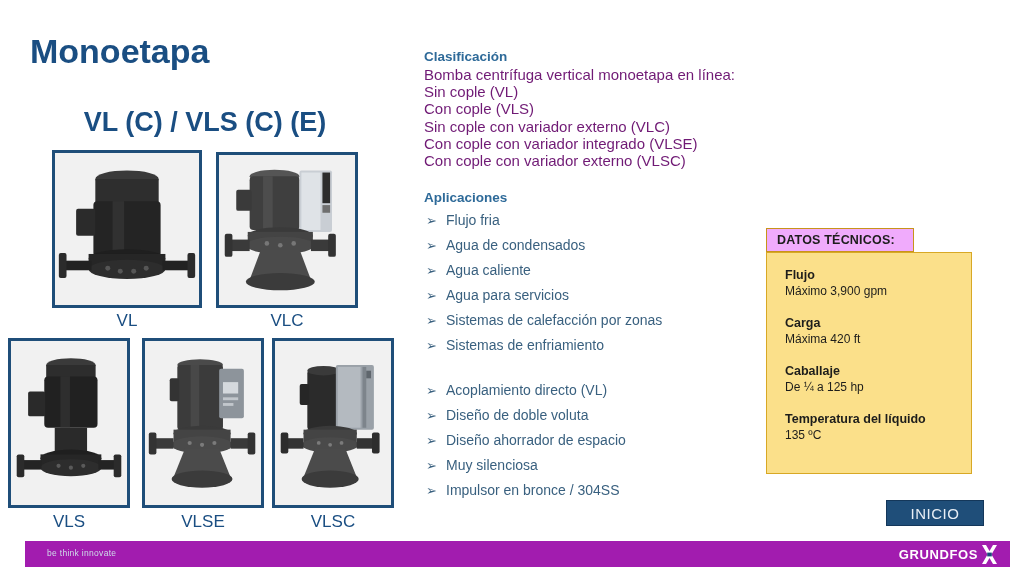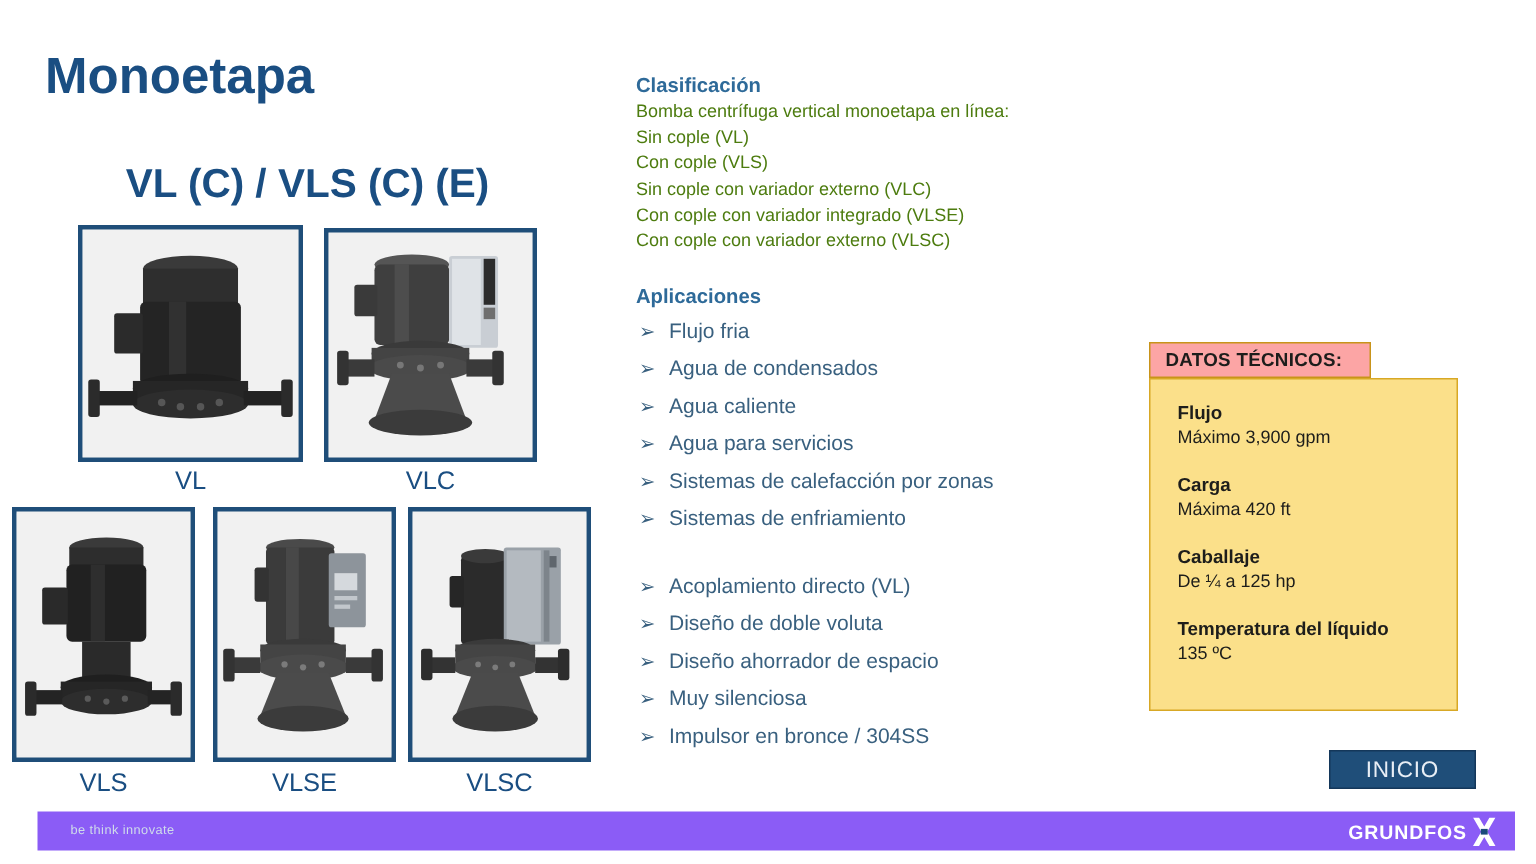--- a/index.html
+++ b/index.html
@@ -77,23 +77,23 @@
     width: 330px;
   }
   .sec-head {
     font-size: 13.5px;
     font-weight: bold;
     color: #2e6a99;
     margin: 0 0 1px 0;
     line-height: 17px;
   }
   .plain-line {
-    font-size: 12px;
+    font-size: 15px;
     line-height: 17.2px;
-    color: #4d7c0f;
+    color: #701a75;
     white-space: nowrap;
   }
   .gap-before { margin-top: 20px; }
 
   ul.bullets {
     list-style: none;
     margin: 2px 0 0 0;
     padding: 0;
   }
   ul.bullets li {
@@ -114,21 +114,21 @@
 
   
   .tech-wrap {
     position: absolute;
     left: 766px;
     top: 228px;
     width: 206px;
   }
   .tech-tab {
     width: 148px;
-    background: #fca5a5;
+    background: #f0abfc;
     border: 1px solid #c8941a;
     box-sizing: border-box;
     padding: 4px 8px 4px 10px;
     font-size: 12.5px;
     font-weight: bold;
     color: #1d1d1b;
     letter-spacing: 0.2px;
   }
   .tech-body {
     background: #fbe08a;
@@ -171,21 +171,21 @@
     cursor: pointer;
   }
 
   
   .footer {
     position: absolute;
     left: 25px;
     top: 541px;
     width: 985px;
     height: 26px;
-    background: #8b5cf6;
+    background: #a21caf;
   }
   .footer-tag {
     position: absolute;
     left: 22px;
     top: 7px;
     font-size: 8.5px;
     color: #cfdcea;
     letter-spacing: 0.3px;
   }
   .footer-logo {

